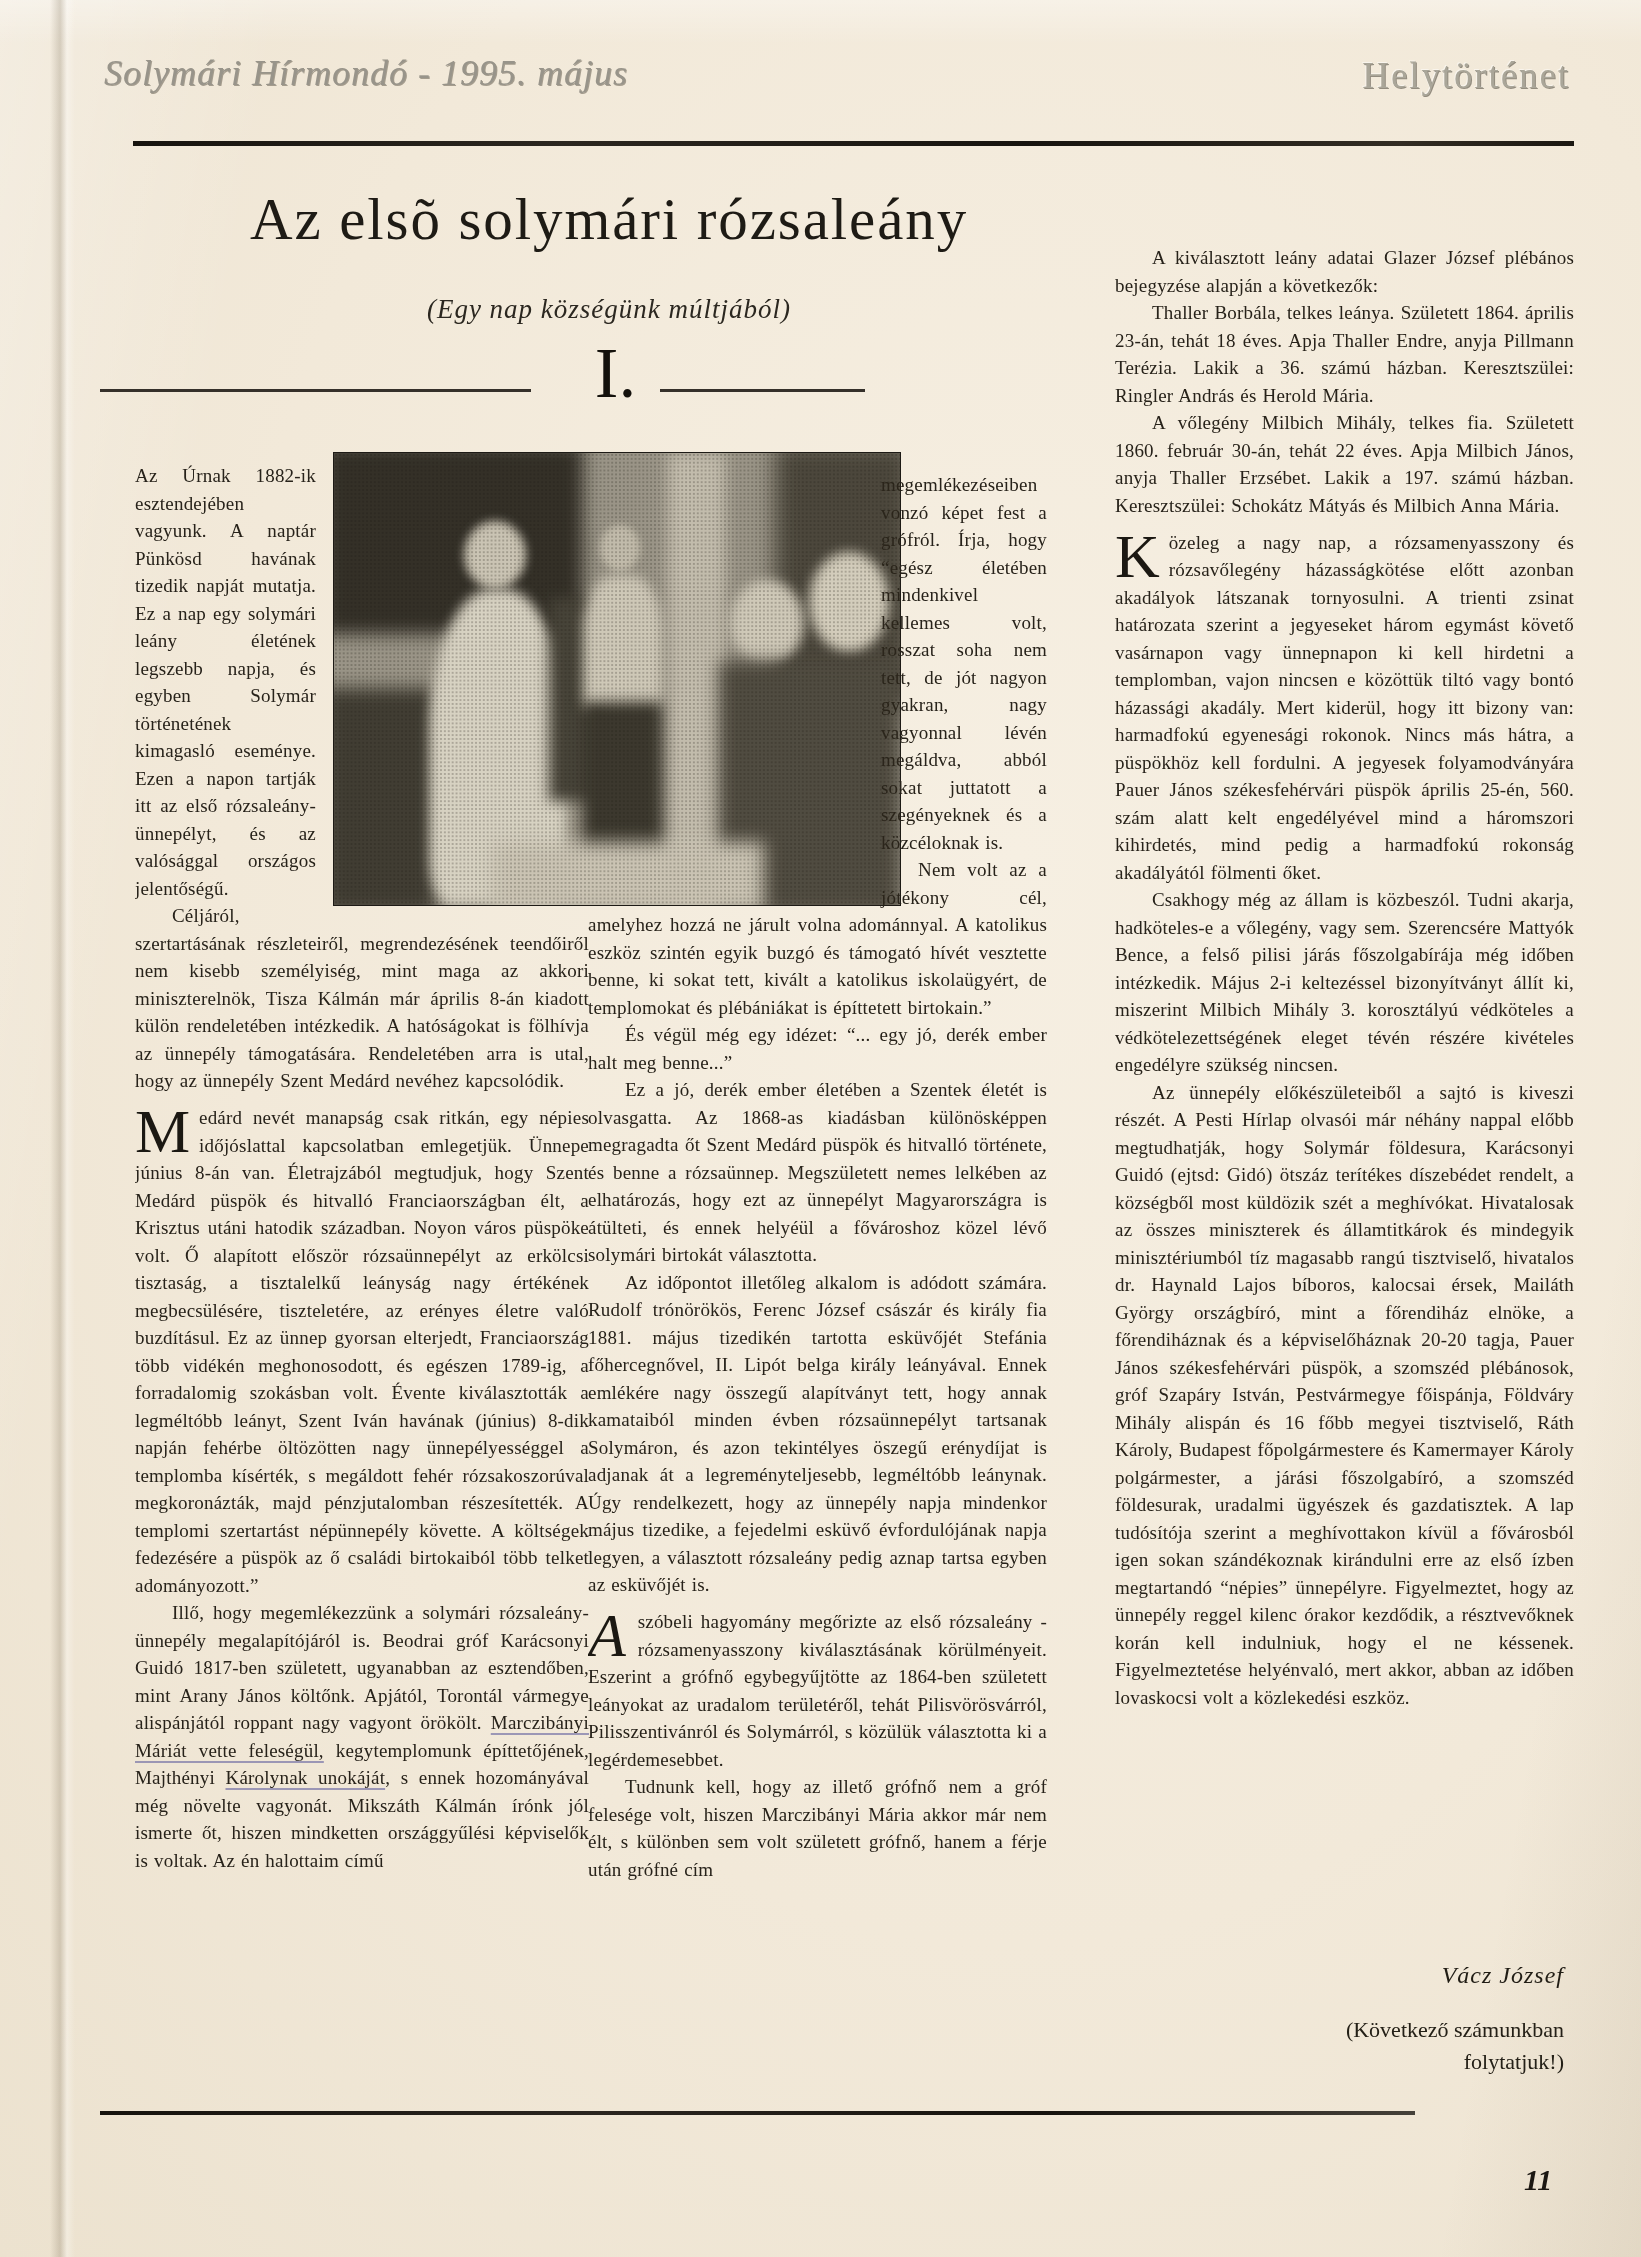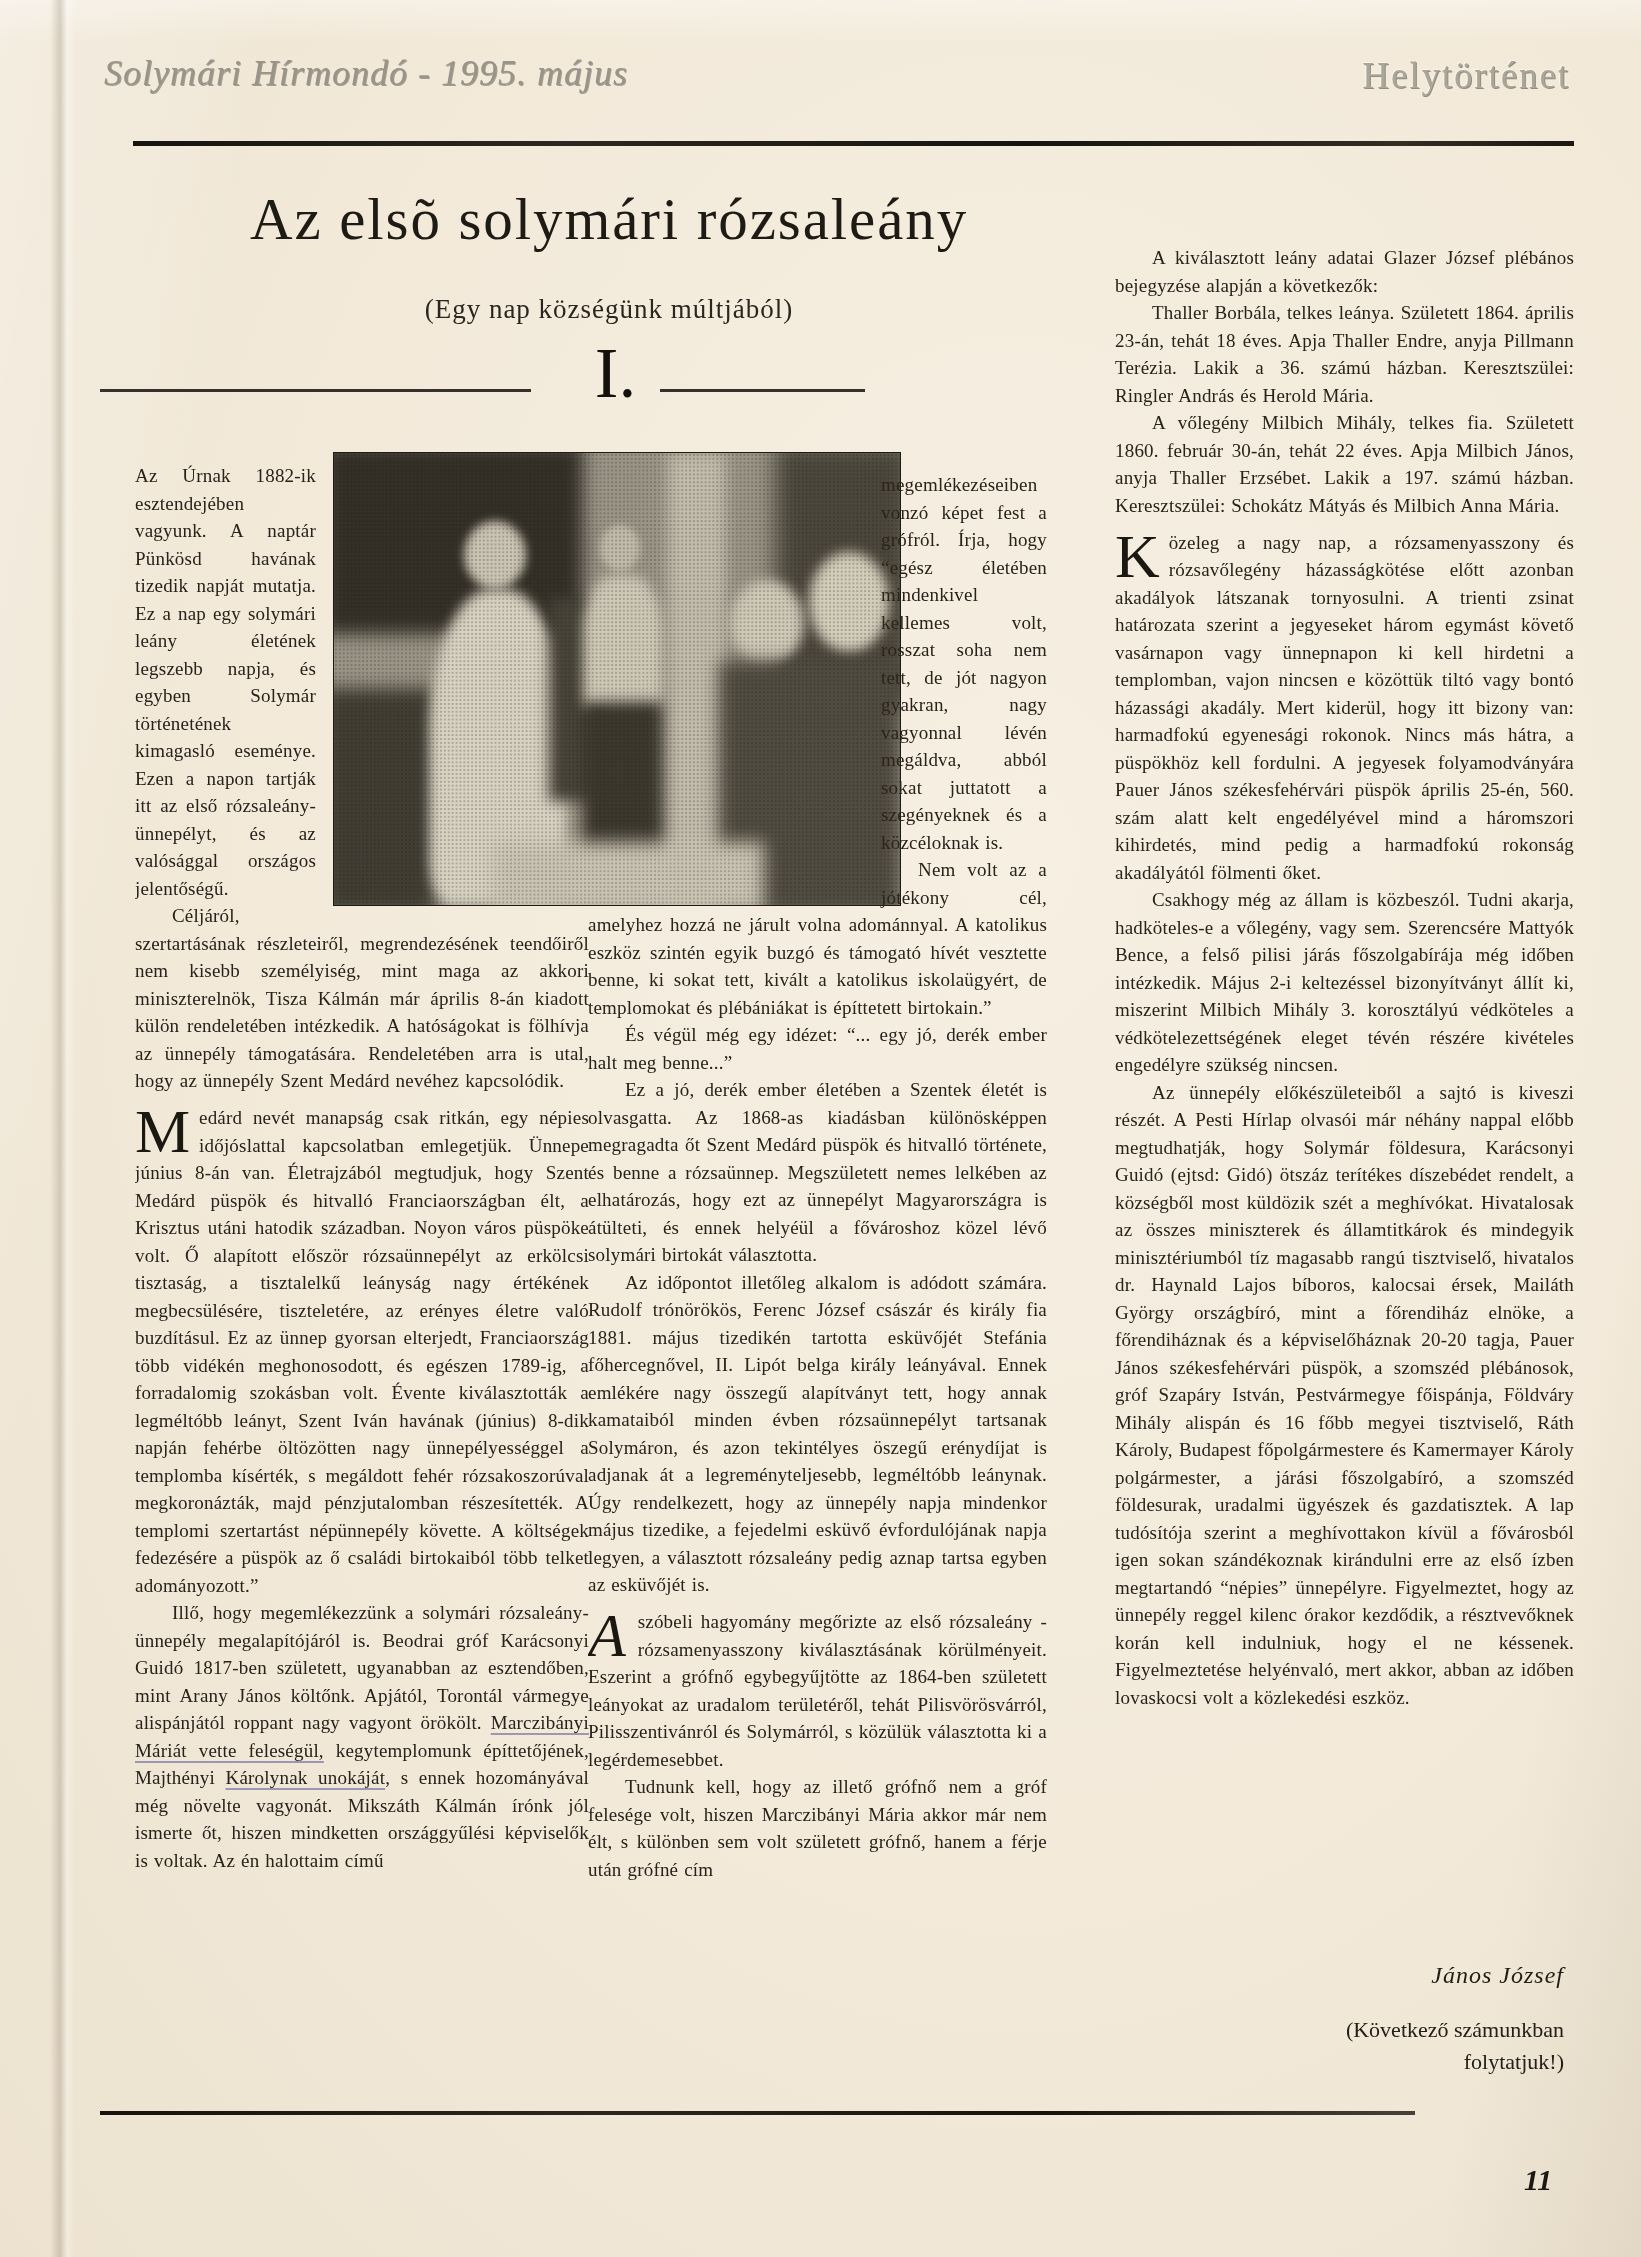--- a/index.html
+++ b/index.html
@@ -37,21 +37,21 @@
   .rule-top{
     position:absolute;left:133px;top:141px;width:1441px;height:4.8px;
     background:linear-gradient(90deg,#17140f,#2c2720 30%,#17140f 62%,#332d24 88%,#1b1711 100%);
   }
   .article-title{
     position:absolute;left:126px;top:185px;width:966px;text-align:center;
     font-size:59px;color:#1e1b15;letter-spacing:1.9px;white-space:nowrap;
   }
   .article-subtitle{
     position:absolute;left:126px;top:294px;width:966px;text-align:center;
-    font-size:27px;color:#2b2720;letter-spacing:1px;
+    font-size:27px;font-style:italic;color:#2b2720;letter-spacing:1px;
   }
   .section-marker{
     position:absolute;left:572px;top:338px;width:87px;text-align:center;
     font-size:71px;color:#14110c;line-height:1;
   }
   .rule-i-left{
     position:absolute;left:100px;top:389px;width:431px;height:2.9px;background:#35302a;
   }
   .rule-i-right{
     position:absolute;left:660px;top:389px;width:205px;height:2.9px;background:#35302a;
@@ -180,19 +180,19 @@
     </div>
   <div class="col" id="col3">
       <p class="indent"><span>A kiválasztott leány adatai Glazer József plébános bejegyzése alapján a következők:</span></p>
       <p class="indent"><span>Thaller Borbála, telkes leánya. Született 1864. április 23-án, tehát 18 éves. Apja Thaller Endre, anyja Pillmann Terézia. Lakik a 36. számú házban. Keresztszülei: Ringler András és Herold Mária.</span></p>
       <p class="indent"><span>A vőlegény Milbich Mihály, telkes fia. Született 1860. február 30-án, tehát 22 éves. Apja Milbich János, anyja Thaller Erzsébet. Lakik a 197. számú házban. Keresztszülei: Schokátz Mátyás és Milbich Anna Mária.</span></p>
       <p class="dropcap-para"><span class="dropcap">K</span><span>özeleg a nagy nap, a rózsamenyasszony és rózsavőlegény házasságkötése előtt azonban akadályok látszanak tornyosulni. A trienti zsinat határozata szerint a jegyeseket három egymást követő vasárnapon vagy ünnepnapon ki kell hirdetni a templomban, vajon nincsen e közöttük tiltó vagy bontó házassági akadály. Mert kiderül, hogy itt bizony van: harmadfokú egyenesági rokonok. Nincs más hátra, a püspökhöz kell fordulni. A jegyesek folyamodványára Pauer János székesfehérvári püspök április 25-én, 560. szám alatt kelt engedélyével mind a háromszori kihirdetés, mind pedig a harmadfokú rokonság akadályától fölmenti őket.</span></p>
       <p class="indent"><span>Csakhogy még az állam is közbeszól. Tudni akarja, hadköteles-e a vőlegény, vagy sem. Szerencsére Mattyók Bence, a felső pilisi járás főszolgabírája még időben intézkedik. Május 2-i keltezéssel bizonyítványt állít ki, miszerint Milbich Mihály 3. korosztályú védköteles a védkötelezettségének eleget tévén részére kivételes engedélyre szükség nincsen.</span></p>
       <p class="indent"><span>Az ünnepély előkészületeiből a sajtó is kiveszi részét. A Pesti Hírlap olvasói már néhány nappal előbb megtudhatják, hogy Solymár földesura, Karácsonyi Guidó (ejtsd: Gidó) ötszáz terítékes díszebédet rendelt, a községből most küldözik szét a meghívókat. Hivatalosak az összes miniszterek és államtitkárok és mindegyik minisztériumból tíz magasabb rangú tisztviselő, hivatalos dr. Haynald Lajos bíboros, kalocsai érsek, Mailáth György országbíró, mint a főrendiház elnöke, a főrendiháznak és a képviselőháznak 20-20 tagja, Pauer János székesfehérvári püspök, a szomszéd plébánosok, gróf Szapáry István, Pestvármegye főispánja, Földváry Mihály alispán és 16 főbb megyei tisztviselő, Ráth Károly, Budapest főpolgármestere és Kamermayer Károly polgármester, a járási főszolgabíró, a szomszéd földesurak, uradalmi ügyészek és gazdatisztek. A lap tudósítója szerint a meghívottakon kívül a fővárosból igen sokan szándékoznak kirándulni erre az első ízben megtartandó “népies” ünnepélyre. Figyelmeztet, hogy az ünnepély reggel kilenc órakor kezdődik, a résztvevőknek korán kell indulniuk, hogy el ne késsenek. Figyelmeztetése helyénvaló, mert akkor, abban az időben lovaskocsi volt a közlekedési eszköz.</span></p>
     </div>
 
-  <div class="signature-author">János József</div>
+  <div class="signature-author">Vácz József</div>
   <div class="signature-note">(Következő számunkban folytatjuk!)</div>
 
   <div class="rule-bottom"></div>
   <div class="page-number">11</div>
 </div>
 
 
 </body></html>

